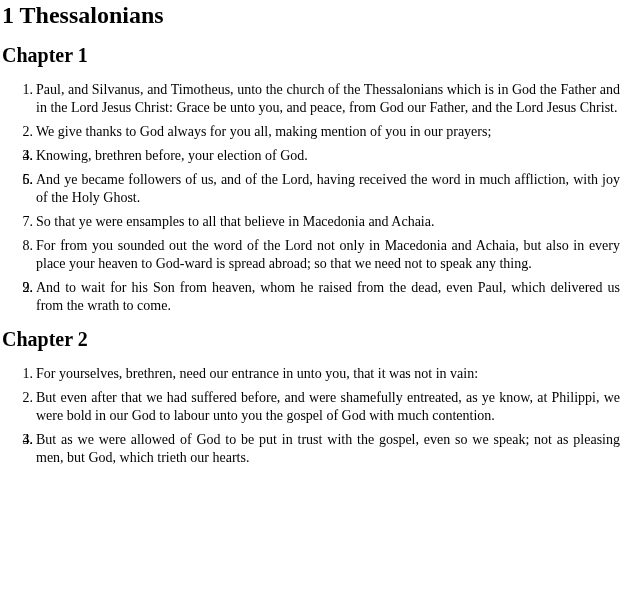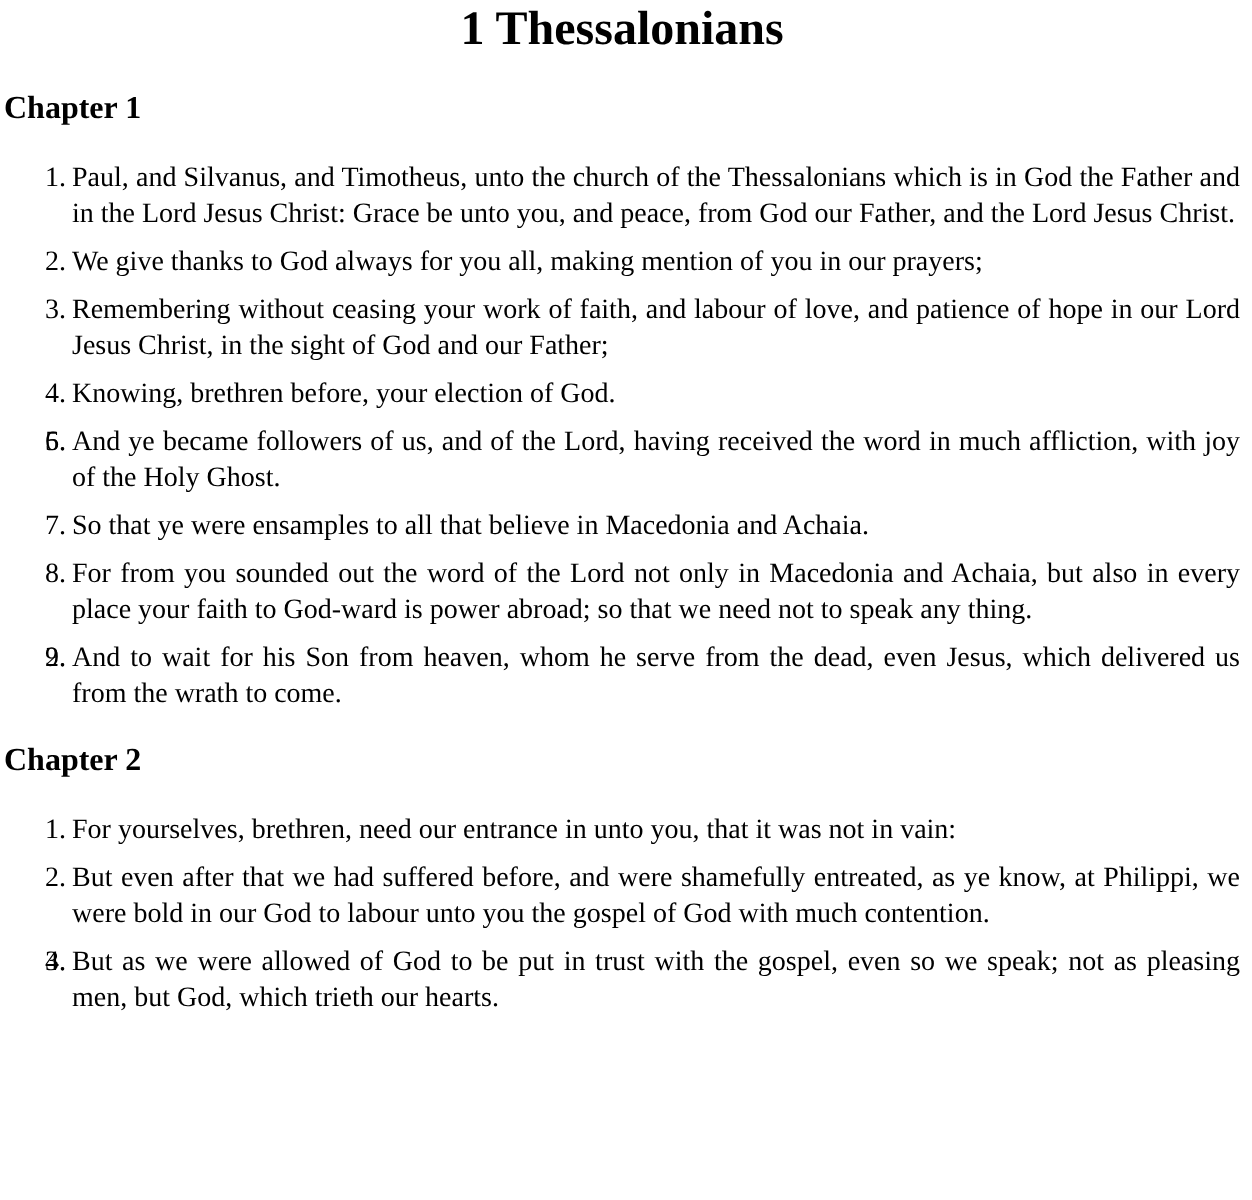--- a/index.html
+++ b/index.html
@@ -13,28 +13,27 @@
       height: 600px;
       overflow: hidden;
       font-family: "Liberation Serif", "DejaVu Serif", serif;
     }
     .page {
       padding: 0 6px 0 2px;
     }
     h1.book-title {
       margin: 0;
       padding-top: 1px;
-      text-align: center;
       font-size: 24px;
       line-height: 28px;
       font-weight: bold;
     }
     h2.chapter-heading {
       margin: 14px 0 0 0;
-      font-size: 16px;
+      font-size: 20px;
       line-height: 24px;
       font-weight: bold;
     }
     ol.verses {
       list-style: none;
       margin: 14px 0 0 0;
       padding: 0;
     }
     ol.verses li {
       position: relative;
@@ -58,28 +57,28 @@
 <body>
 
 <div class="page">
   <h1 class="book-title">1 Thessalonians</h1>
 
   <section class="chapter">
     <h2 class="chapter-heading">Chapter 1</h2>
     <ol class="verses">
       <li><span class="num">1.</span><span>Paul, and Silvanus, and Timotheus, unto the church of the Thessalonians which is in God the Father and in the Lord Jesus Christ: Grace be unto you, and peace, from God our Father, and the Lord Jesus Christ.</span></li>
       <li><span class="num">2.</span><span>We give thanks to God always for you all, making mention of you in our prayers;</span></li>
-      <li><span class="num">3.</span><span>Remembering without ceasing your work of faith, and labour of love, and patience of hope in our Lord Jesus Christ, in the sight of God and our Father;</span></li>
+      <li><span class="num">3.</span></li>
       <li><span class="num">4.</span><span>Knowing, brethren before, your election of God.</span></li>
       <li><span class="num">5.</span></li>
       <li><span class="num">6.</span><span>And ye became followers of us, and of the Lord, having received the word in much affliction, with joy of the Holy Ghost.</span></li>
       <li><span class="num">7.</span><span>So that ye were ensamples to all that believe in Macedonia and Achaia.</span></li>
-      <li><span class="num">8.</span><span>For from you sounded out the word of the Lord not only in Macedonia and Achaia, but also in every place your faith to God-ward is power abroad; so that we need not to speak any thing.</span></li>
+      <li><span class="num">8.</span><span>For from you sounded out the word of the Lord not only in Macedonia and Achaia, but also in every place your heaven to God-ward is spread abroad; so that we need not to speak any thing.</span></li>
       <li><span class="num">9.</span></li>
-      <li><span class="num">2.</span><span>And to wait for his Son from heaven, whom he serve from the dead, even Jesus, which delivered us from the wrath to come.</span></li>
+      <li><span class="num">2.</span><span>And to wait for his Son from heaven, whom he raised from the dead, even Paul, which delivered us from the wrath to come.</span></li>
     </ol>
   </section>
 
   <section class="chapter">
     <h2 class="chapter-heading">Chapter 2</h2>
     <ol class="verses">
       <li><span class="num">1.</span><span>For yourselves, brethren, need our entrance in unto you, that it was not in vain:</span></li>
       <li><span class="num">2.</span><span>But even after that we had suffered before, and were shamefully entreated, as ye know, at Philippi, we were bold in our God to labour unto you the gospel of God with much contention.</span></li>
       <li><span class="num">3.</span></li>
       <li><span class="num">4.</span><span>But as we were allowed of God to be put in trust with the gospel, even so we speak; not as pleasing men, but God, which trieth our hearts.</span></li>

